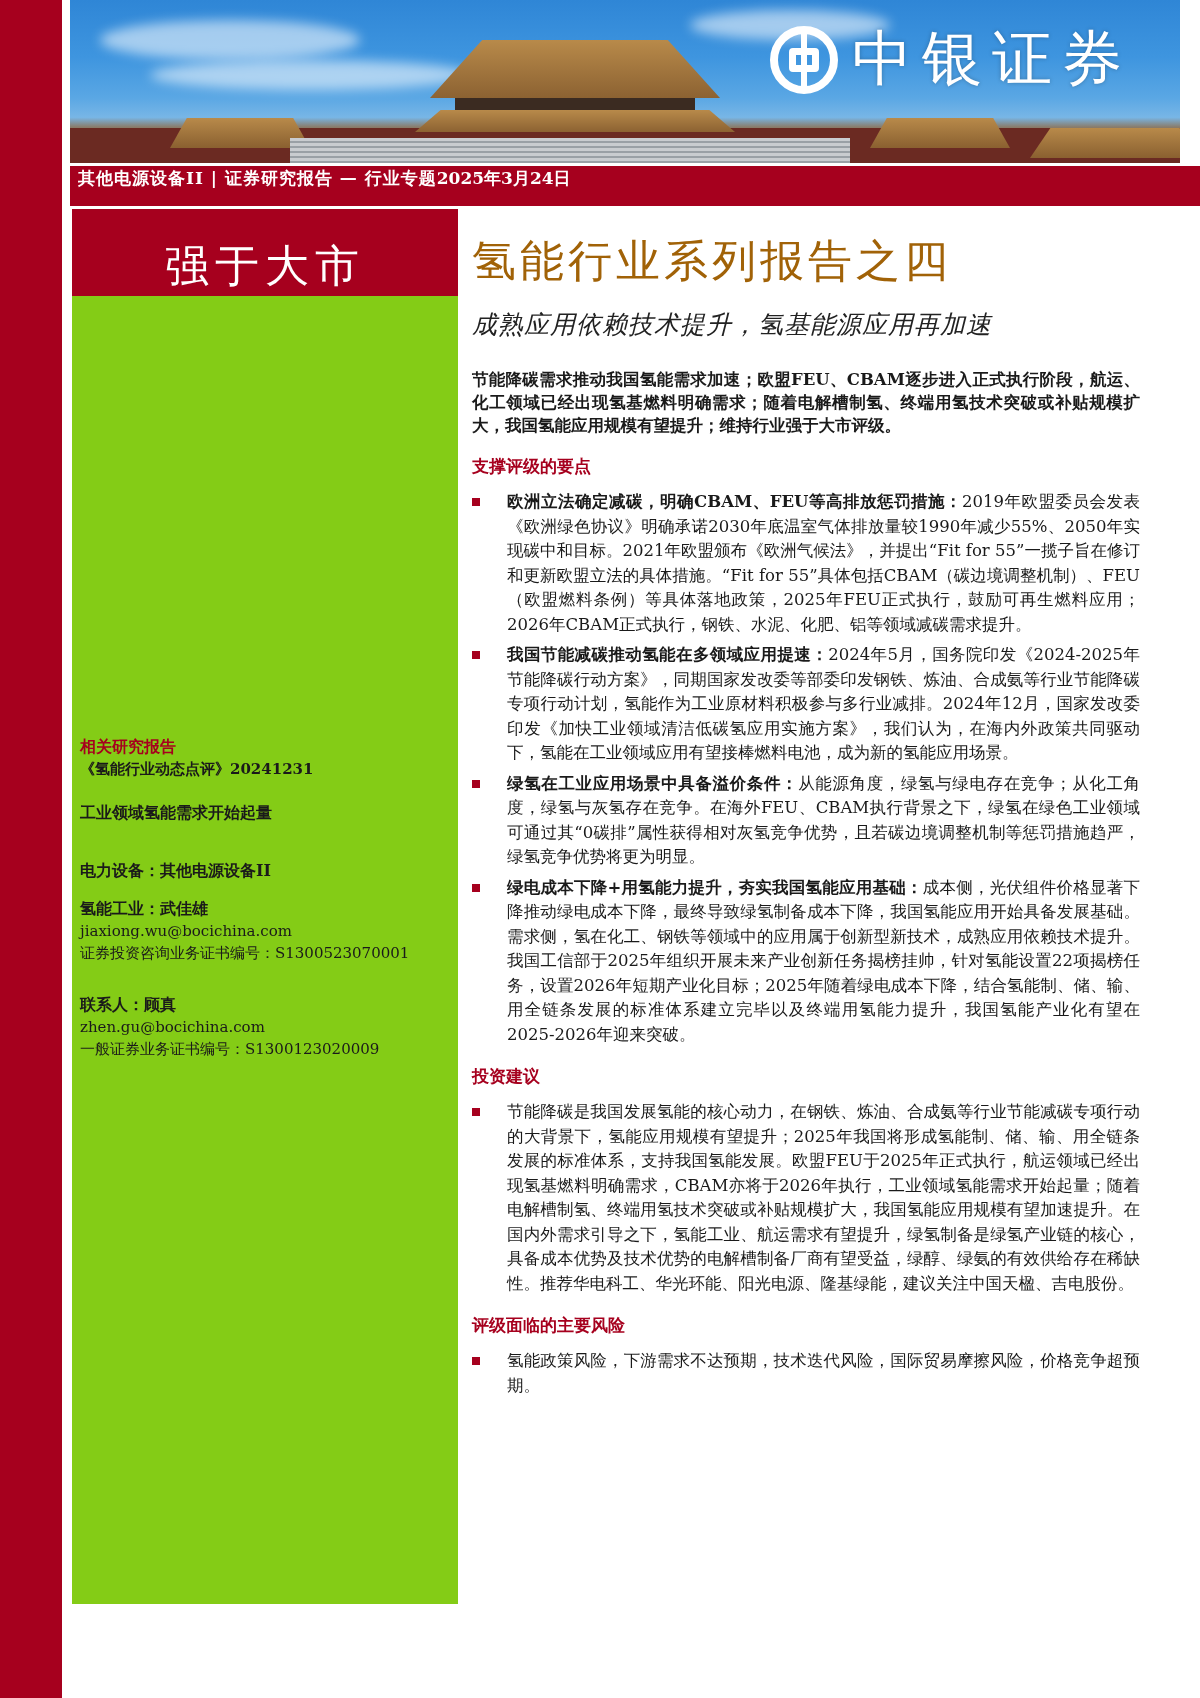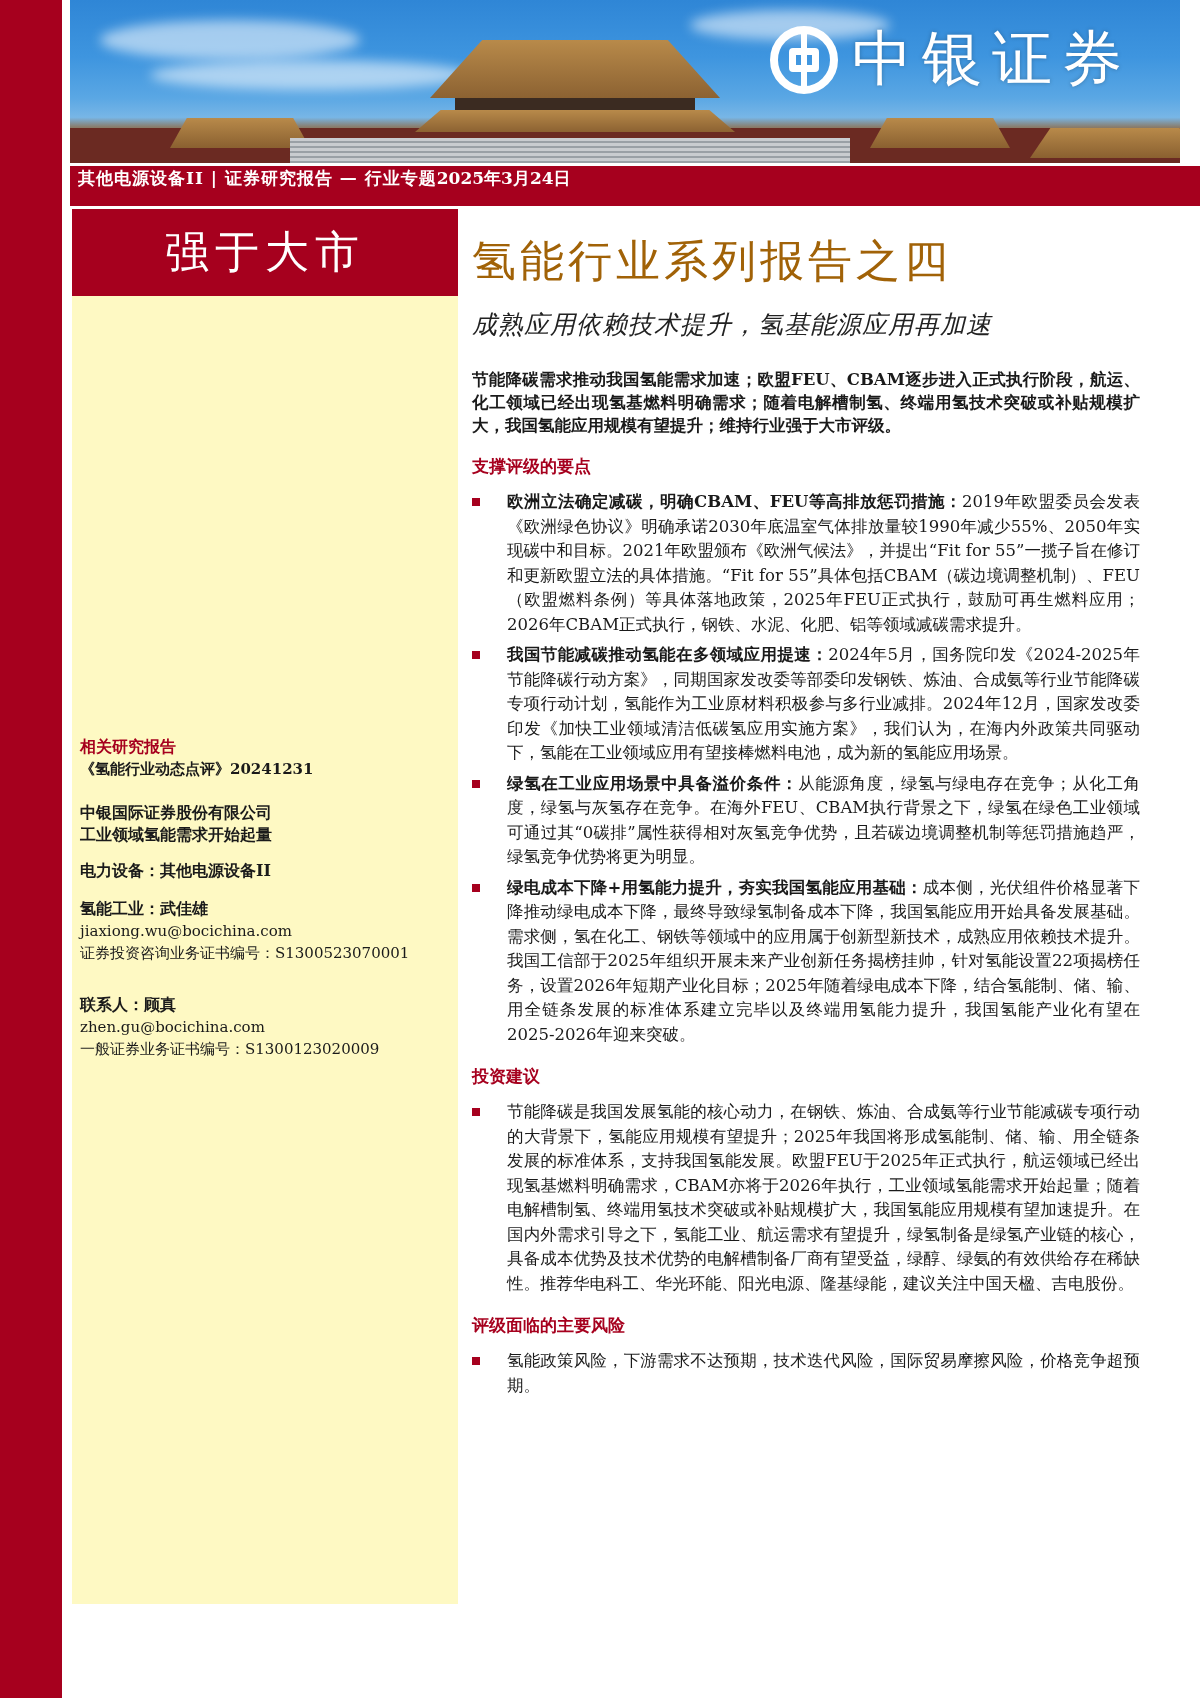--- a/index.html
+++ b/index.html
@@ -30,25 +30,25 @@
     .logo-text { color: #ffffff; font-size: 60px; letter-spacing: 10px; font-family: "DejaVu Serif", serif; text-shadow: 0 0 4px rgba(0,0,0,0.25); }
 
     
     .header-bar { position: absolute; left: 70px; top: 166px; width: 1130px; height: 40px; background: #a6001e;
       display: flex; align-items: center; justify-content: flex-start; padding: 0 10px 16px 8px; color: #fff; }
     .header-left { font-size: 17px; font-weight: bold; letter-spacing: 1px; }
     .header-date { font-size: 17px; font-weight: bold; }
 
     
     .rating-box { position: absolute; left: 72px; top: 209px; width: 386px; height: 87px; background: #a6001e;
-      display: flex; align-items: center; justify-content: center; }
+      display: flex; align-items: flex-end; justify-content: center; }
     .rating-text { color: #fff; font-size: 44px; letter-spacing: 6px; }
 
     
-    .sidebar { position: absolute; left: 72px; top: 296px; width: 386px; height: 1308px; background: #fef9c3; }
+    .sidebar { position: absolute; left: 72px; top: 296px; width: 386px; height: 1308px; background: #84cc16; }
     .sb-block { position: absolute; left: 8px; width: 372px; font-size: 15px; line-height: 22px; }
     .sb-title-red { color: #a6001e; font-weight: bold; font-size: 16px; }
     .sb-bold { font-weight: bold; font-size: 16px; }
     .sb-plain { font-size: 15px; }
 
     
     .main-title { position: absolute; left: 472px; top: 232px; font-size: 44px; letter-spacing: 4px; color: #a16207; }
     .main-subtitle { position: absolute; left: 472px; top: 308px; font-size: 25px; font-style: italic; color: #222; letter-spacing: 1px; }
 
     .main-col { position: absolute; left: 472px; top: 368px; width: 668px; }
@@ -90,21 +90,20 @@
 <div class="rating-box">
   <span class="rating-text">强于大市</span>
 </div>
 
 <div class="sidebar">
   <div class="sb-block" style="top:440px;">
     <div class="sb-title-red">相关研究报告</div>
     <div class="sb-bold" style="font-size:15px;">《氢能行业动态点评》20241231</div>
   </div>
   <div class="sb-block" style="top:506px;">
-    <div class="sb-bold">中银国际证券股份有限公司</div>
     <div class="sb-bold">工业领域氢能需求开始起量</div>
   </div>
   <div class="sb-block" style="top:564px;">
     <div class="sb-bold">电力设备：其他电源设备II</div>
   </div>
   <div class="sb-block" style="top:602px;">
     <div class="sb-bold">氢能工业：武佳雄</div>
     <div class="sb-plain">jiaxiong.wu@bocichina.com</div>
     <div class="sb-plain">证券投资咨询业务证书编号：S1300523070001</div>
   </div>

